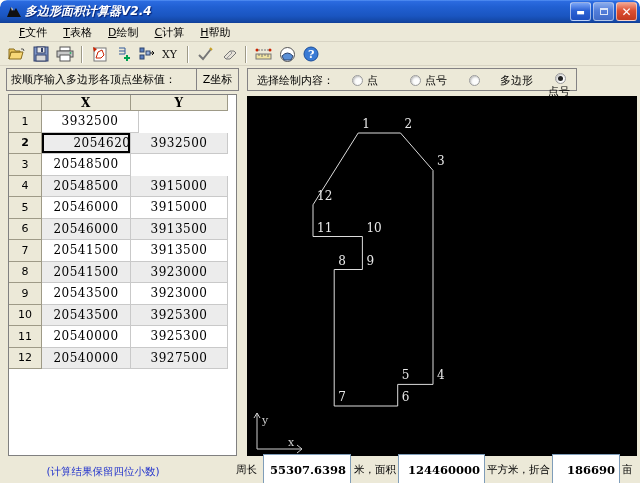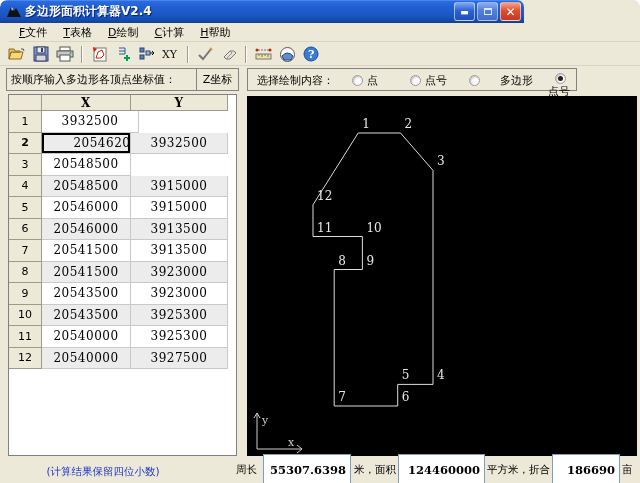--- a/index.html
+++ b/index.html
@@ -1,22 +1,22 @@
 <!DOCTYPE html>
 <html><head>
 <meta charset="utf-8">
 <style>
   html,body{margin:0;padding:0;background:#fff;}
   *{box-sizing:border-box;}
   .window{position:relative;width:640px;height:483px;background:#ECE9D8;
     font-family:"DejaVu Sans",sans-serif;overflow:hidden;border-radius:7px 7px 0 0;}
   
-  .titlebar{position:absolute;left:0;top:0;width:524px;height:23px;
+  .titlebar{position:absolute;left:0;top:0;width:640px;height:23px;
     background:linear-gradient(180deg,#5a96f7 0%,#2b6be0 6%,#2160d2 30%,#1a55c0 70%,#1346a3 94%,#113e95 100%);
-    display:flex;align-items:center;padding:0 3px;border-radius:7px 7px 0 0;}
+    display:flex;align-items:center;padding:0 3px;border-radius:7px 7px 0 0;font-style:italic;}
   .app-icon{width:16px;height:16px;margin:0 3px;flex:0 0 auto;}
   .title-text{color:#fff;font-weight:bold;font-size:12px;flex:1;
     text-shadow:1px 1px 1px rgba(0,20,90,.8);white-space:nowrap;}
   .winbtn{width:21px;height:19px;border-radius:3px;margin-left:2px;border:1px solid rgba(255,255,255,.55);
     color:#fff;display:flex;align-items:center;justify-content:center;font-size:11px;line-height:1;}
   .btn-min{background:linear-gradient(180deg,#7da7f7,#2c62d5 45%,#1d4fc0);}
   .btn-max{background:linear-gradient(180deg,#9db9ef,#5d85dd 45%,#4a72cc);opacity:.85;}
   .btn-close{background:linear-gradient(180deg,#f2a48f,#dd4f31 45%,#c33a1f);}
   .glyph-min{align-self:flex-end;margin-bottom:3px;font-weight:bold;font-size:9px;}
   .glyph-max{width:8px;height:7px;border:1px solid #fff;border-top-width:2px;}

